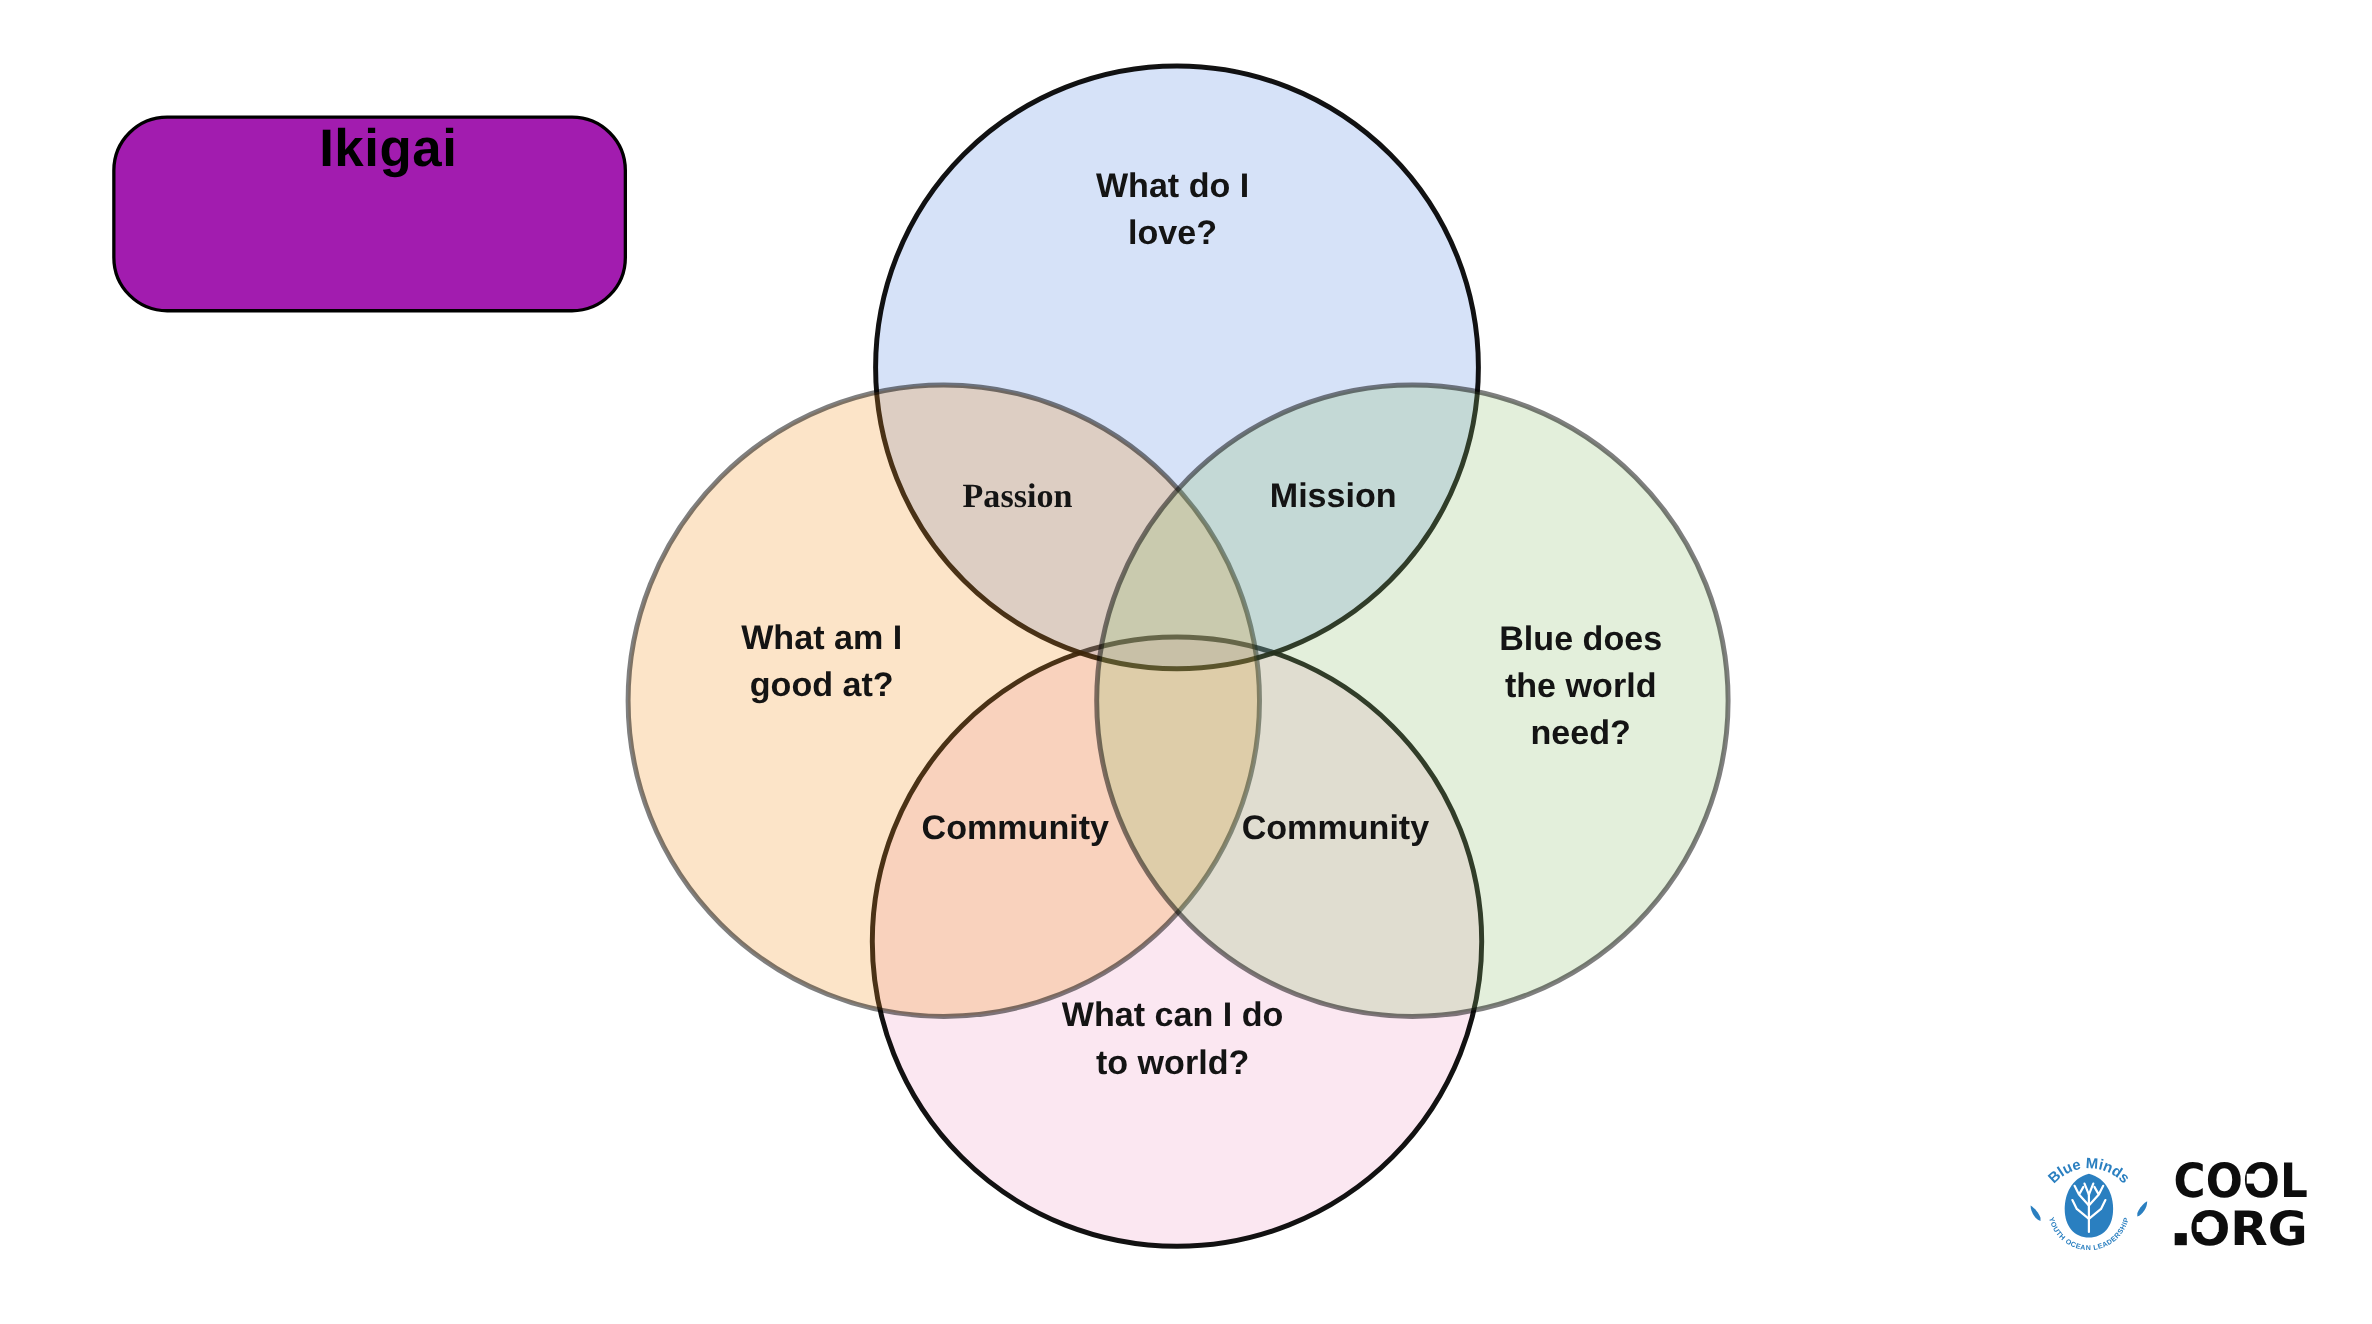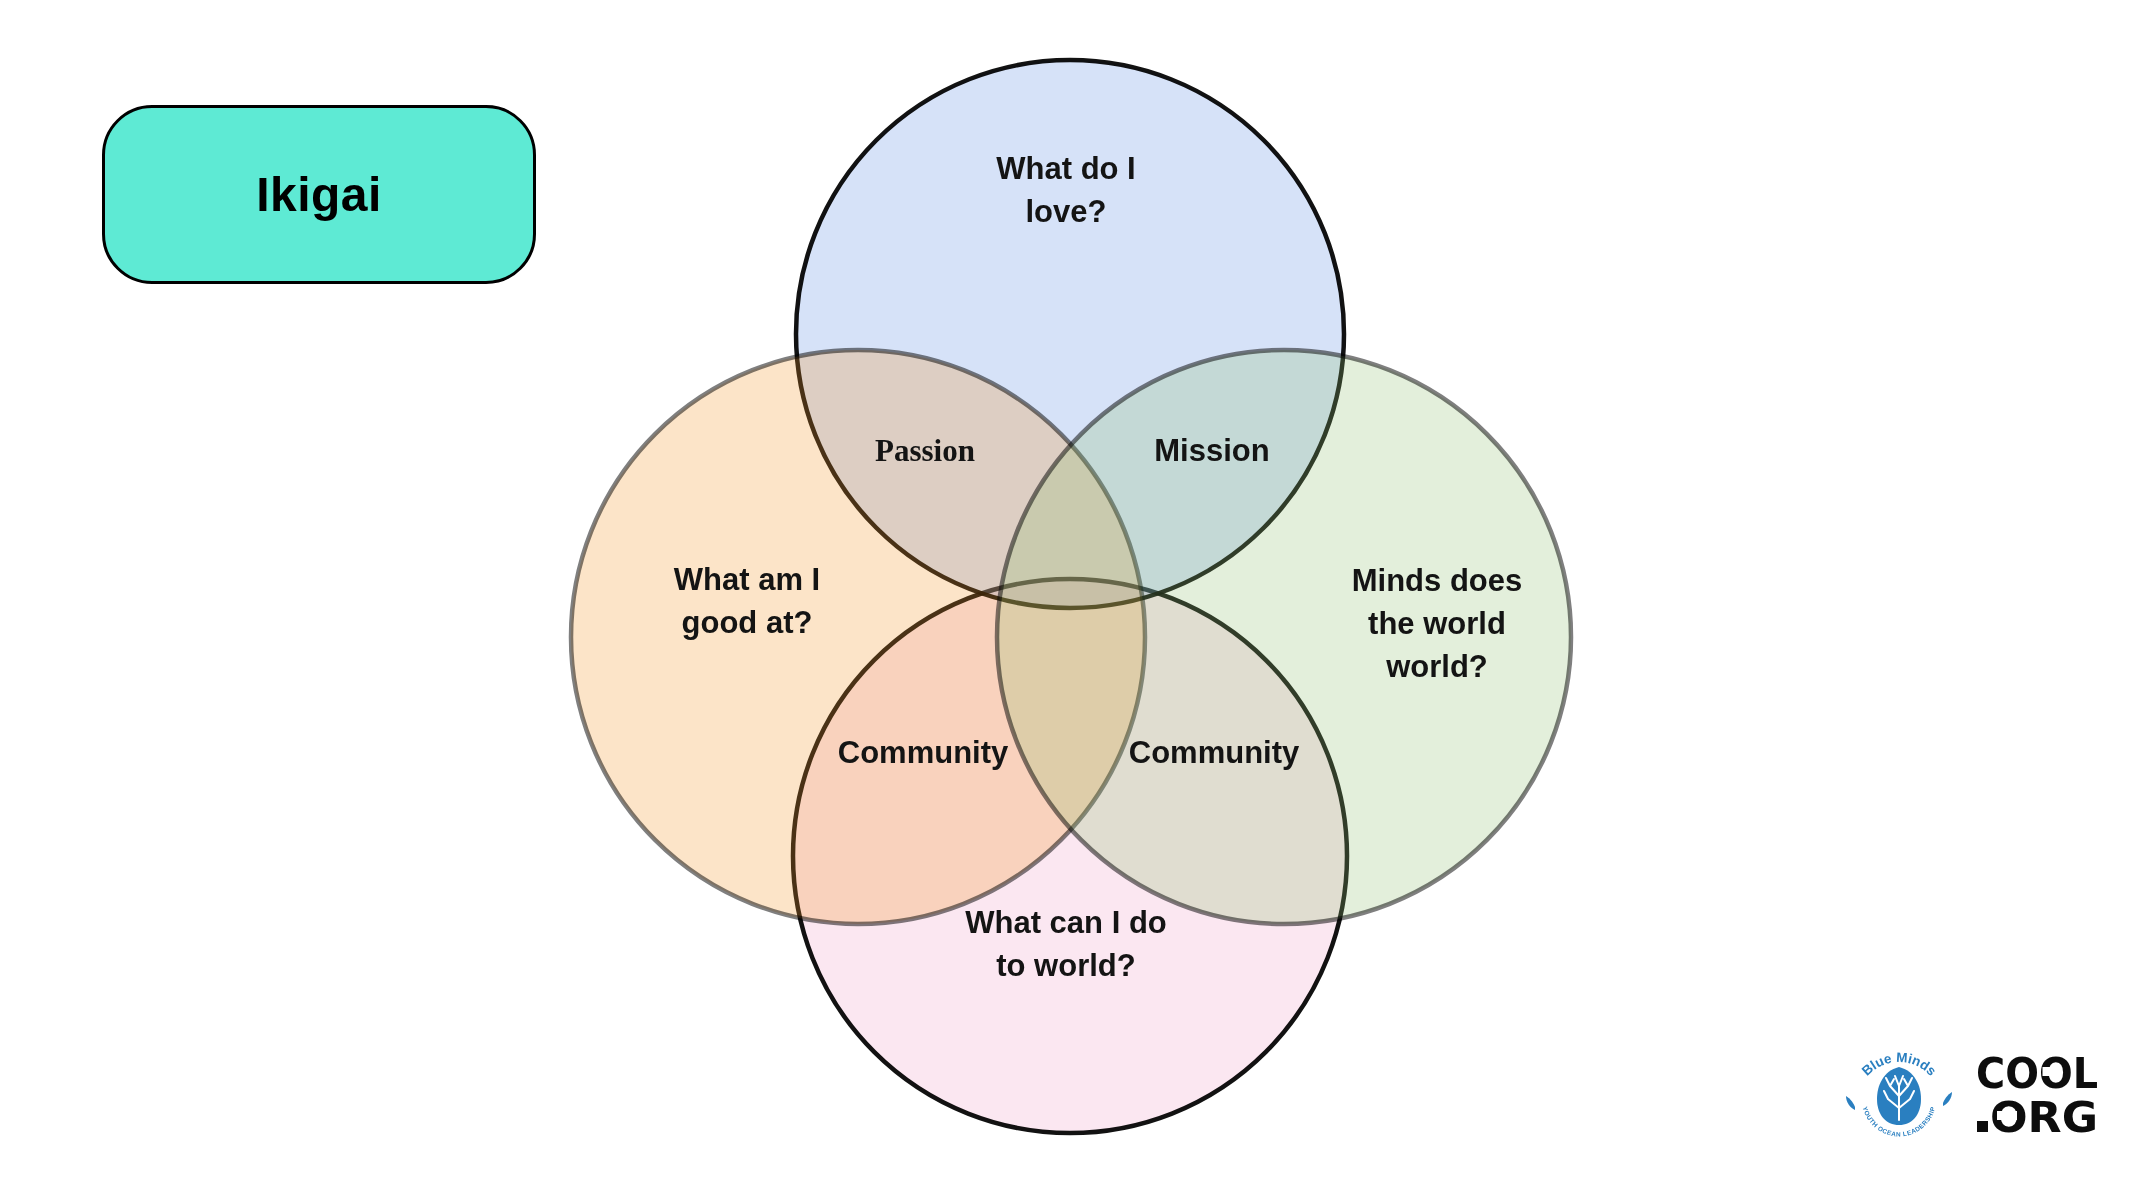--- a/index.html
+++ b/index.html
@@ -27,22 +27,22 @@
     color: #141414;
     white-space: nowrap;
   }
 
   .title-box {
     position: absolute;
     left: 102px; top: 105px;
     width: 428px; height: 173px;
     border: 3.5px solid #000000;
     border-radius: 50px;
-    background: #5eead4;
-    display: flex; align-items: center; justify-content: center;
+    background: #a21caf;
+    display: flex; align-items: flex-start; justify-content: center; padding-left: 34px;
   }
   .title-text { font-size: 48px; font-weight: 700; color: #000000; letter-spacing: 0.5px; }
 
   .logo-blue-minds { position: absolute; left: 1843px; top: 1046px; }
   .logo-cool-org   { position: absolute; left: 1976px; top: 1048px; }
   .bm-arc-top    { font-size: 13.5px; font-weight: 700; }
   .bm-arc-bottom { font-size: 6.4px; font-weight: 700; letter-spacing: 0.45px; }
   .cool-text { font-family: "DejaVu Sans", sans-serif; font-weight: 900; font-size: 43px; }
 </style>
 </head>
@@ -66,23 +66,23 @@
     <div>What do I</div>
     <div>love?</div>
   </div>
 
   <div class="label" style="left:747px; top:601px;">
     <div>What am I</div>
     <div>good at?</div>
   </div>
 
   <div class="label" style="left:1437px; top:623px;">
-    <div>Minds does</div>
+    <div>Blue does</div>
     <div>the world</div>
-    <div>world?</div>
+    <div>need?</div>
   </div>
 
   <div class="label" style="left:1066px; top:944px;">
     <div>What can I do</div>
     <div>to world?</div>
   </div>
 
   <div class="label" style="left:925px; top:450px;font-family:Liberation Serif, serif;">Passion</div>
   <div class="label" style="left:1212px; top:450px;">Mission</div>
   <div class="label" style="left:923px; top:752px;">Community</div>

